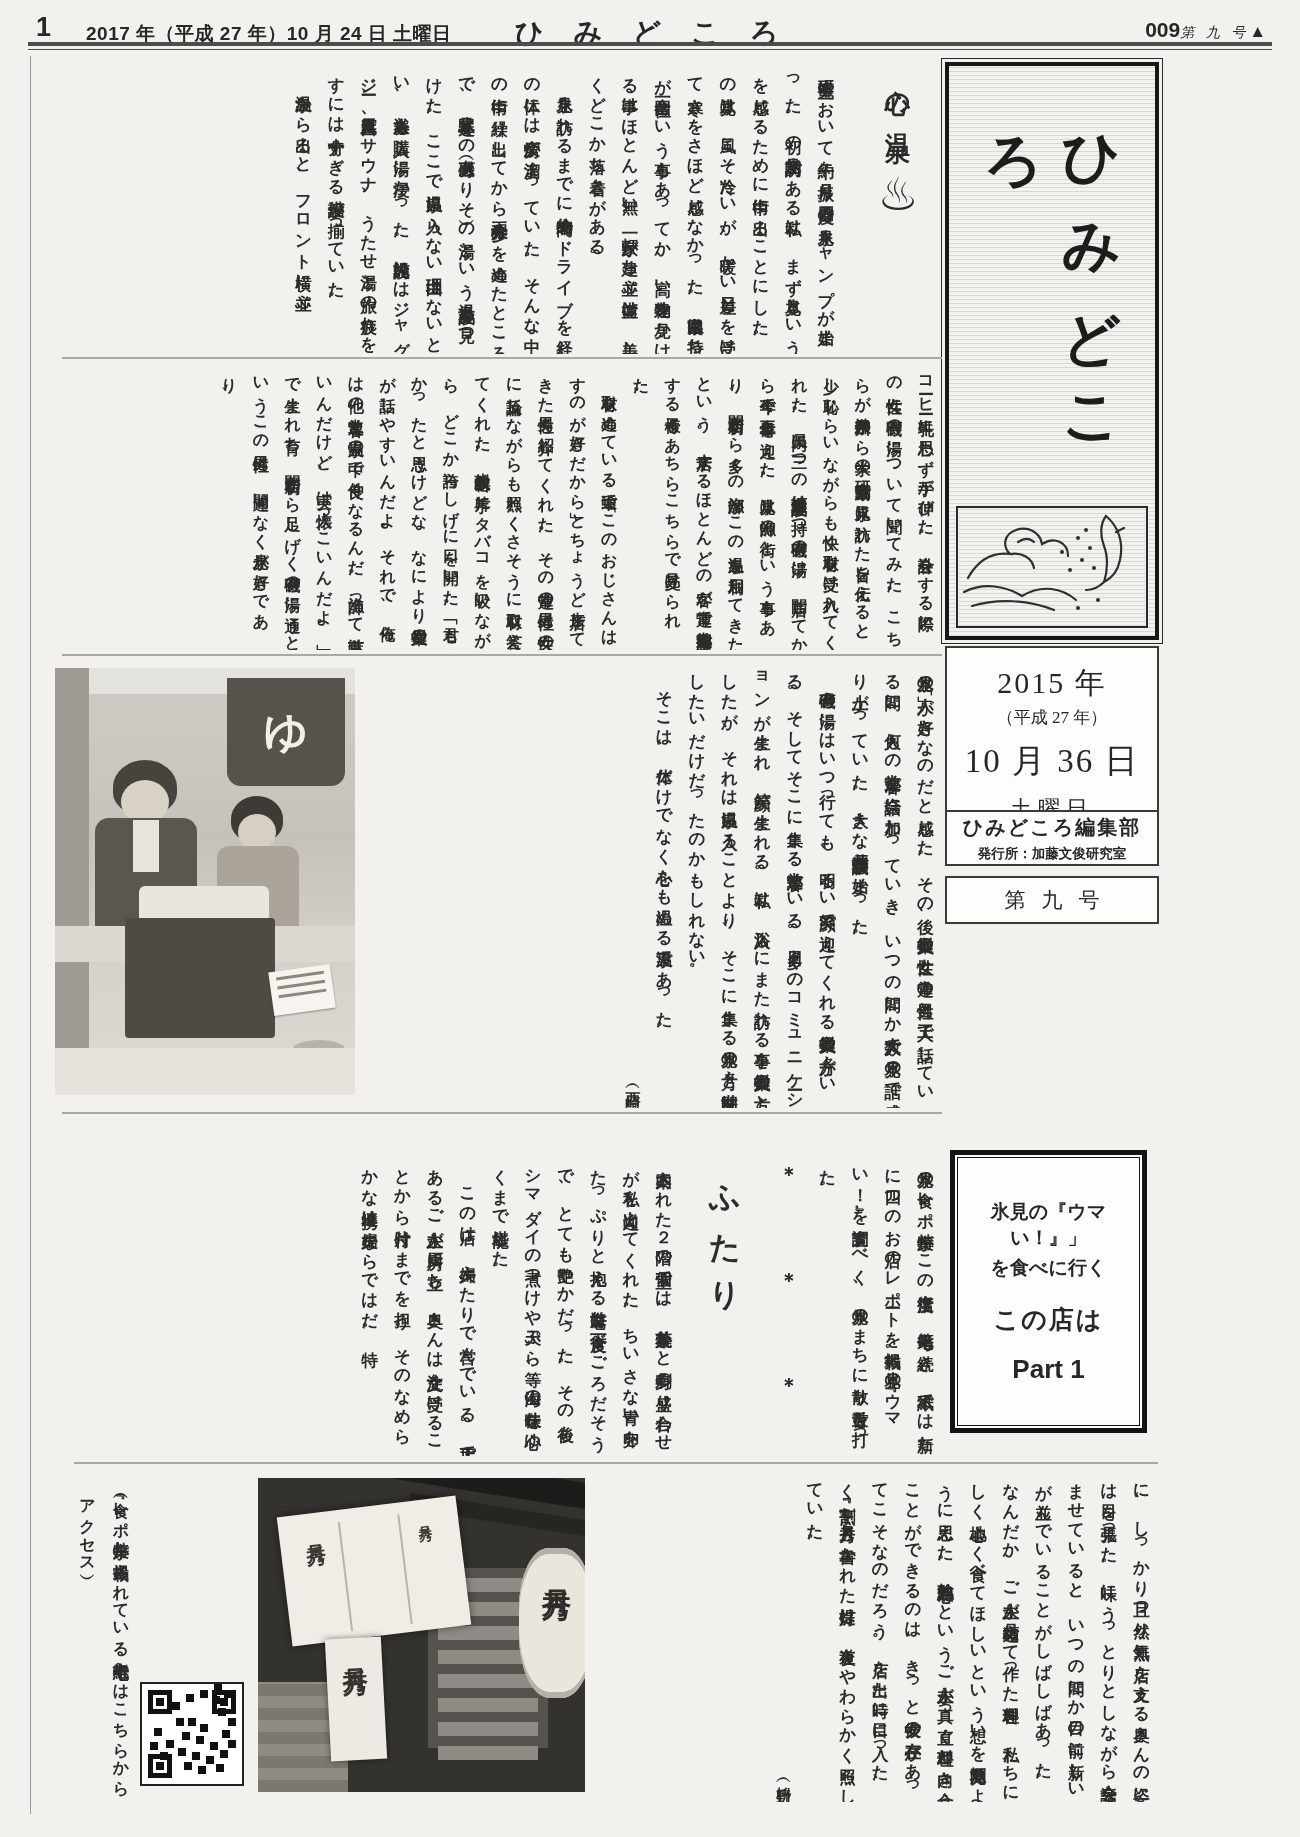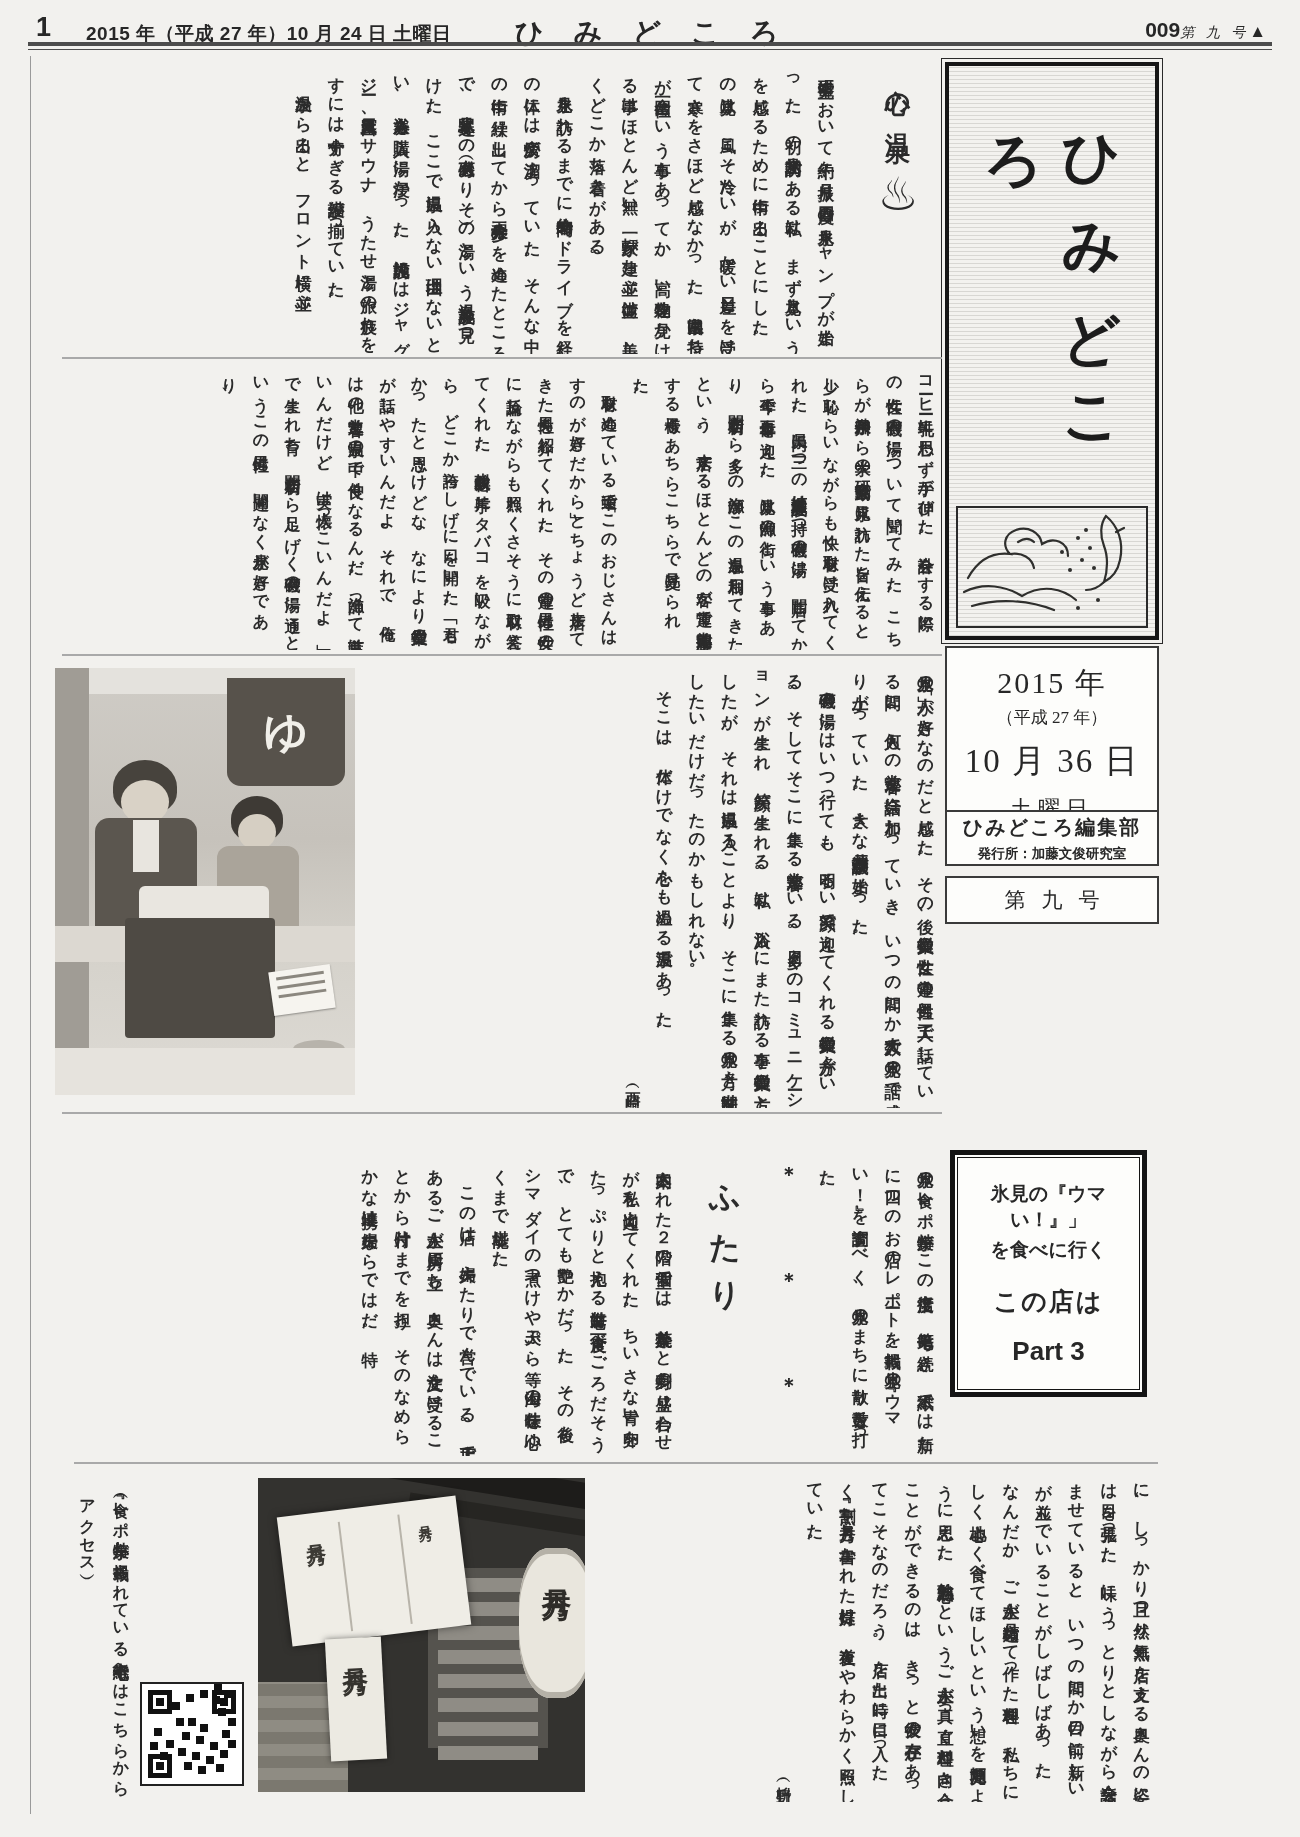--- a/index.html
+++ b/index.html
@@ -52,21 +52,21 @@
   .rail-box{left:945px;width:214px;border:2px solid #3a3a3a;background:#fdfdfb;box-sizing:border-box;
     display:flex;flex-direction:column;align-items:center;justify-content:center;}
   .date-year{font-family:"Liberation Serif",serif;font-size:30px;letter-spacing:2px;}
   .date-era{font-family:"Liberation Serif",serif;font-size:17px;margin-top:2px;}
   .date-day{font-family:"Liberation Serif",serif;font-size:33px;letter-spacing:2px;margin-top:10px;}
   .date-wd{font-family:"Liberation Serif",serif;font-size:22px;letter-spacing:6px;margin-top:10px;}
   .ed-name{font-size:20px;font-weight:700;letter-spacing:2px;}
   .ed-pub{font-size:13.5px;font-weight:700;margin-top:4px;}
   .issue-label{font-family:"Liberation Serif",serif;font-size:21px;letter-spacing:16px;text-indent:16px;}
   .feature-box{
-    left:950px;top:1150px;width:197px;height:247px;
+    left:950px;top:1150px;width:197px;height:283px;
     border:5px solid #141414;box-sizing:border-box;background:#fdfdfb;
   }
   .feature-inner{position:absolute;inset:2px;border:1.5px solid #141414;
     display:flex;flex-direction:column;align-items:center;justify-content:center;text-align:center;}
   .feat-l1{font-size:19px;font-weight:800;}
   .feat-l2{font-size:19px;font-weight:800;margin-top:4px;}
   .feat-l3{font-size:25px;font-weight:800;margin-top:22px;letter-spacing:2px;}
   .feat-l4{font-size:26px;font-weight:800;margin-top:18px;}
   
   .photo1{left:55px;top:668px;width:300px;height:427px;background:linear-gradient(180deg,#cfccc6 0%,#c6c2bb 40%,#d6d3cc 70%,#dddad4 100%);overflow:hidden;}
@@ -111,21 +111,21 @@
     box-shadow:12px 0 #111,24px 6px #111,36px -22px #111,42px -10px #111,6px 14px #111,20px 18px #111,34px 24px #111,
     46px 12px #111,-22px 10px #111,-10px 22px #111,2px 30px #111,16px 34px #111,30px 38px #111,44px 32px #111,
     38px -34px #111,24px -28px #111,10px -24px #111,-4px -16px #111,48px -28px #111,52px 0 #111,52px 22px #111,
     -16px 34px #111,-26px 24px #111,8px 44px #111,22px 48px #111,40px 46px #111;}
   .qr-caption{left:60px;top:1488px;width:78px;height:310px;font-size:16px;line-height:2.1;}
 </style>
 </head>
 <body>
 
 <div class="abs hdr-pagenum">1</div>
-<div class="abs hdr-date">2015 年（平成 27 年）10 月 24 日 土曜日</div>
+<div class="abs hdr-date">2017 年（平成 27 年）10 月 24 日 土曜日</div>
 <div class="abs hdr-title">ひみどころ</div>
 <div class="abs hdr-right">
   <span class="hdr-issuenum">009</span>
   <span class="hdr-issuekanji">第 九 号</span>
   <span class="hdr-tri">▲</span>
 </div>
 <div class="abs hdr-rule"></div>
 <div class="abs left-rule"></div>
 
 <div class="abs masthead">
@@ -171,21 +171,21 @@
 
 <div class="abs rail-box" style="top:876px;height:48px;">
   <div class="issue-label">第九号</div>
 </div>
 
 <div class="abs feature-box">
   <div class="feature-inner">
     <div class="feat-l1">氷見の『ウマい！』」</div>
     <div class="feat-l2">を食べに行く</div>
     <div class="feat-l3">この店は</div>
-    <div class="feat-l4">Part 3</div>
+    <div class="feat-l4">Part 1</div>
   </div>
 </div>
 
 <div class="abs vband" style="left:62px;top:66px;width:880px;height:288px;">
   <div class="onsen-head">
     <span>心の温泉</span>
     <span class="onsen-mark">♨</span>
   </div>
   <p>本研究室において約十ヶ月振り四度目の氷見キャンプが始まった。初の氷見訪問である私は、まず氷見という街を感じるために街中に出ることにした。十月下旬の氷見は、風こそ冷たいが、暖かい日差しを受けて寒さをさほど感じなかった。富山県は持ち家率が全国一位という事もあってか、高い建物を見かける事はほとんど無い。一軒家が建ち並ぶ街並は、美しくどこか落ち着きがある。</p>
   <p class="ind">氷見を訪れるまでに約十時間のドライブを経た私の体には疲労が溜まっていた。そんな中、氷見の街中に繰り出してから三十分程歩みを進めたところで、氷見駅近くの有磯（ありそ）の湯という温泉施設を見つけた。ここで温泉に入らない理由はないと思い、入浴券を購入し湯に浸かった。施設内にはジャグジー、露天風呂、サウナ、うたせ湯と旅の疲れを癒すには十分すぎる設備が揃っていた。</p>

